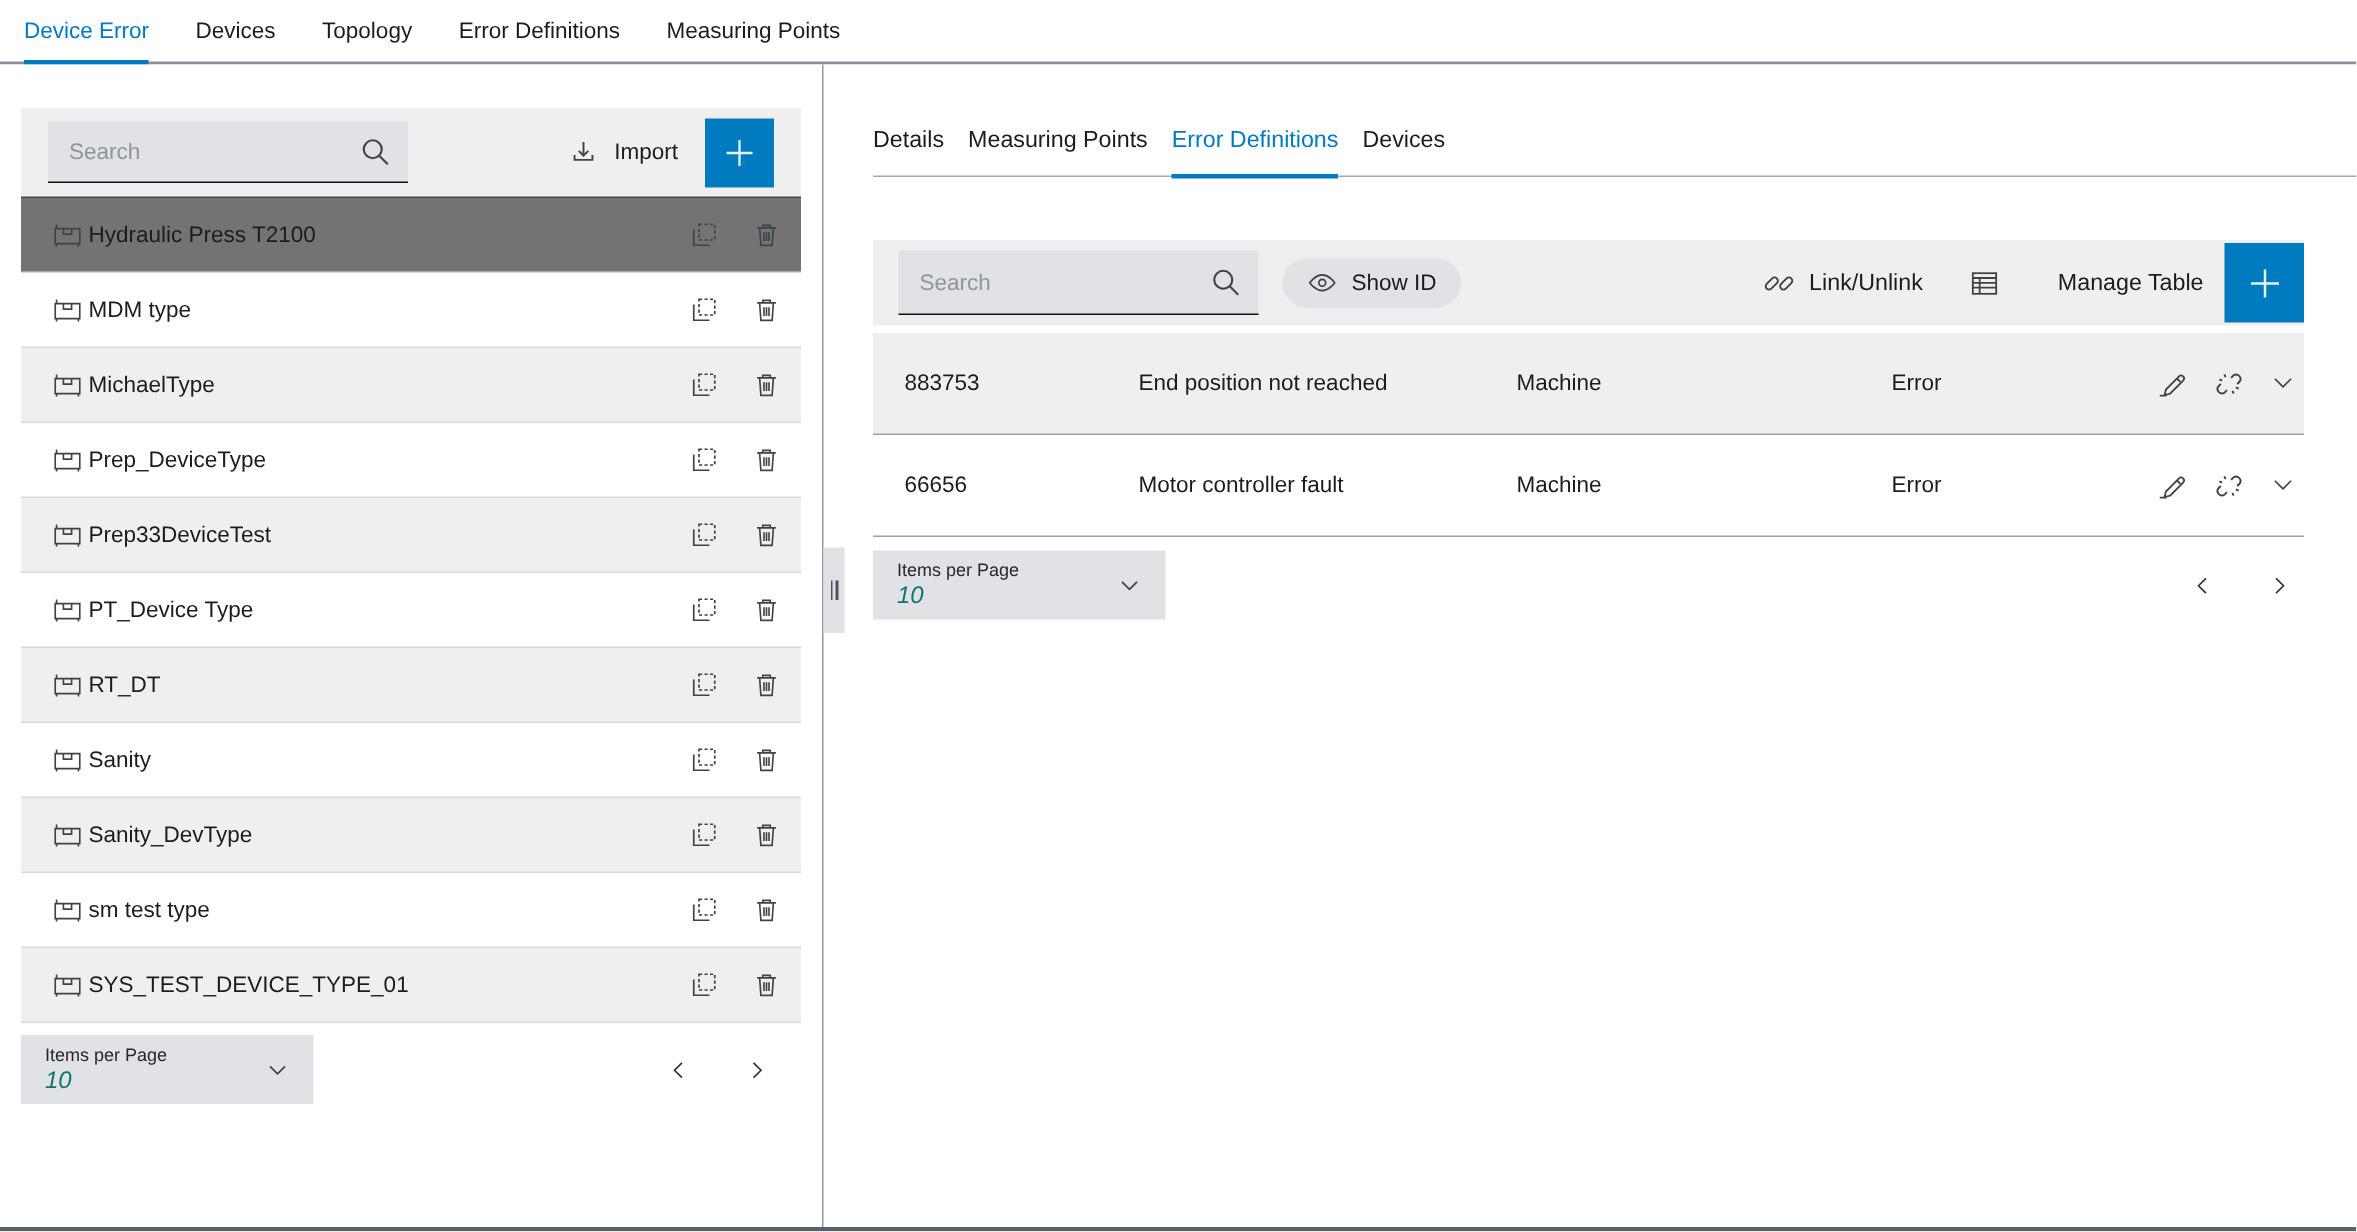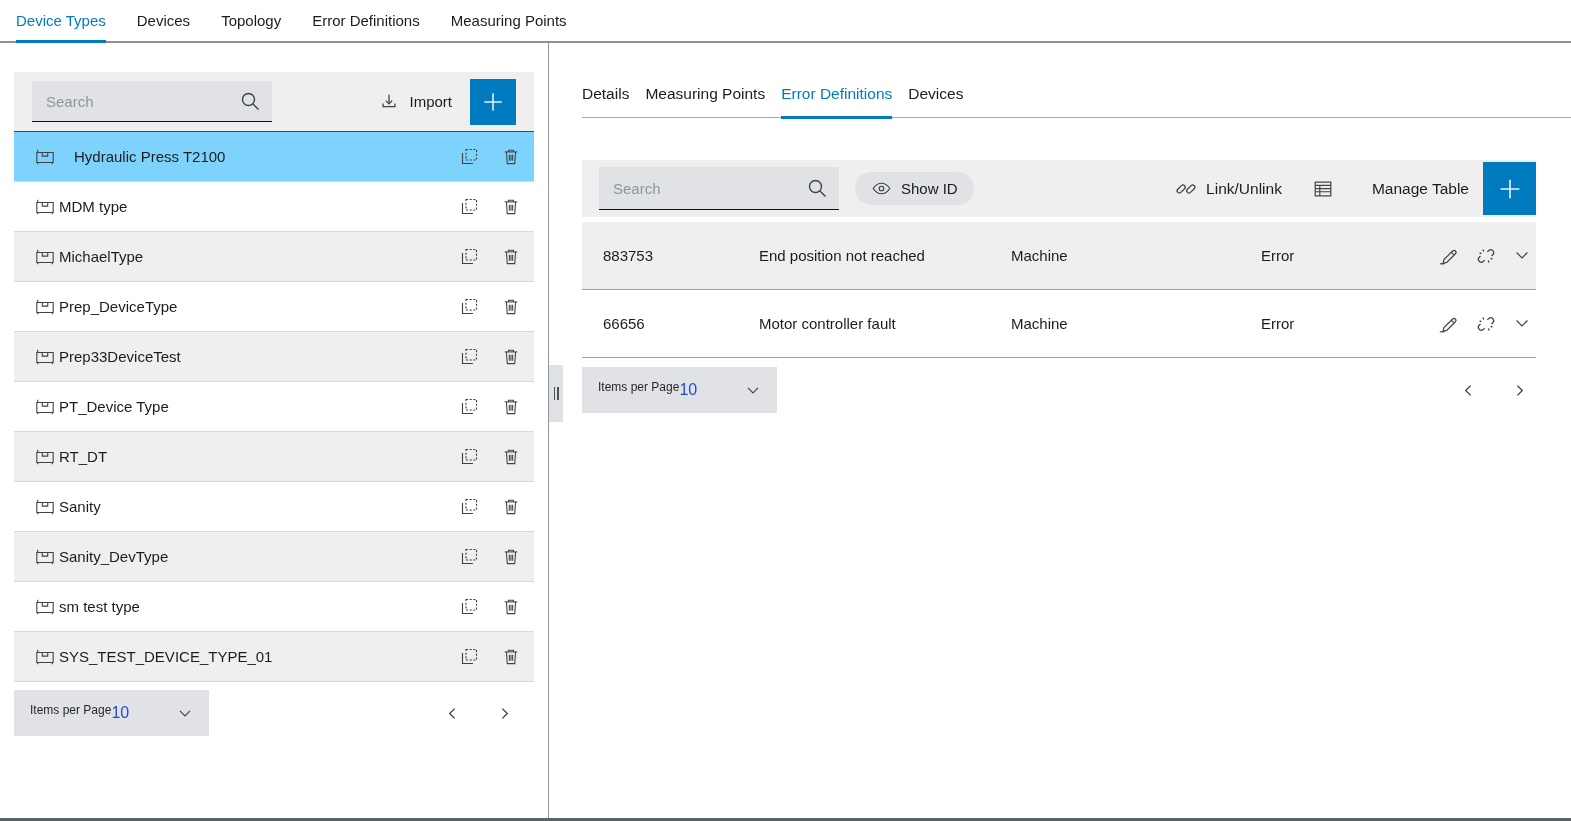--- a/index.html
+++ b/index.html
@@ -35,31 +35,31 @@
                 cursor:pointer; color:#1a1d20; }
   .plus-btn { width:46px; height:46px; background:#007bc0; border:0; margin-left:18px;
               display:flex; align-items:center; justify-content:center; cursor:pointer; }
   .list-header { margin:30px 0 12px 18px; display:flex; align-items:center; gap:8px;
                  font-size:15px; font-weight:bold; color:#0c0e10; }
   .sort-arrow { color:#74797e; }
   .lp-list { border-top:1.5px solid #43474b; }
   .lrow { height:50px; display:flex; align-items:center; padding:0 13px 0 20px;
           border-bottom:1px solid #d6d9dc; font-size:15px; cursor:pointer; background:#fff; }
   .lrow:nth-child(odd) { background:#efeff0; }
-  .lrow.selected { background:#7dd3fc;gap:15px; }
+  .lrow.selected { background:#737373; }
   .lrow .dev-icon { margin-right:3px; }
   .lrow .actions { margin-left:auto; display:flex; gap:21px; }
   .act-btn { background:none; border:0; padding:0; cursor:pointer; color:#3e4348;
              display:inline-flex; }
   .lp-pagination { margin-top:8px; display:flex; align-items:center; }
   .ipp-select { width:195px; height:46px; background:#e0e2e5; display:flex;
                 align-items:center; padding:0 14px 0 16px; cursor:pointer; }
-  .ipp-text { display:flex; flex-direction:row; line-height:1.25; }
+  .ipp-text { display:flex; flex-direction:column; line-height:1.25; }
   .ipp-label { font-size:12px; color:#26292c; }
-  .ipp-value { font-size:16px; color:#1d4ed8; }
+  .ipp-value { font-size:16px; color:#0f766e;font-style:italic; }
   .ipp-select .icon { margin-left:auto; }
   .page-arrows { margin-left:auto; display:flex; gap:35px; padding-right:21px; }
   .arrow-btn { background:none; border:0; padding:0; cursor:pointer; color:#2e3236;
                display:inline-flex; }
 
   
   .split-handle { position:absolute; left:549px; top:365px; width:14px; height:57px;
                   background:#dfe1e4; display:flex; align-items:center;
                   justify-content:center; gap:2px; cursor:col-resize; z-index:5; }
   .split-handle i { width:1.5px; height:13px; background:#4c5157; }
@@ -96,21 +96,21 @@
   .rp-pagination .page-arrows { padding-right:8px; gap:34px; }
 
   .footer-line { position:absolute; left:0; right:0; bottom:0; height:3px; background:#5c6269; }
 </style>
 </head>
 <body>
 
 <div class="app">
 
   <nav class="topnav">
-    <div class="tab active">Device Types</div>
+    <div class="tab active">Device Error</div>
     <div class="tab">Devices</div>
     <div class="tab">Topology</div>
     <div class="tab">Error Definitions</div>
     <div class="tab">Measuring Points</div>
   </nav>
 
   <section class="left-panel">
 
     <div class="lp-toolbar">
       <div class="search-box">

